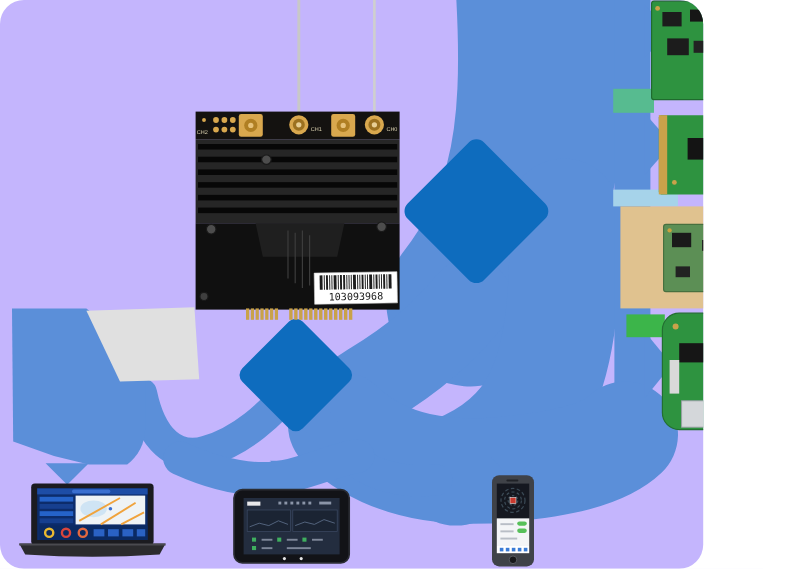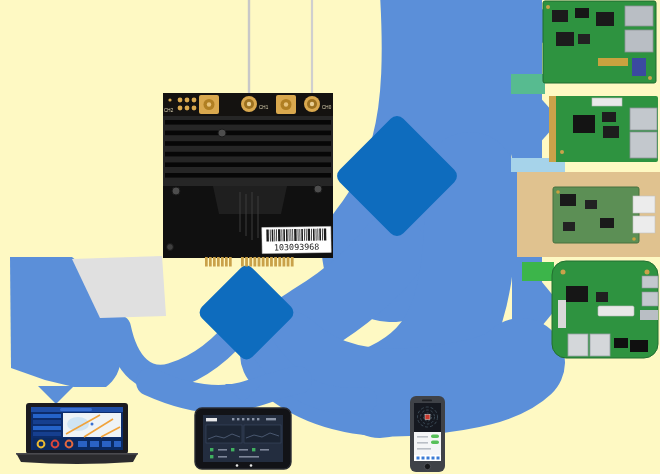--- a/index.html
+++ b/index.html
@@ -1,17 +1,17 @@
 <!DOCTYPE html>
 <html><head>
 <meta charset="utf-8">
 <style>
   html,body{margin:0;padding:0;background:#ffffff;}
-  #stage{position:relative;width:660px;height:474px;overflow:hidden;background:#fef9c3;
-         font-family:"Liberation Sans", sans-serif;}
+  #stage{position:relative;width:586px;height:474px;overflow:hidden;background:#c4b5fd;
+         font-family:"Liberation Sans", sans-serif;border-radius:20px;}
   svg{position:absolute;left:0;top:0;}
   text{font-family:"Liberation Sans", sans-serif;}
   .mono{font-family:"DejaVu Sans Mono", monospace;}
 </style>
 </head>
 <body>
 
 <div id="stage">
 <svg width="660" height="474" viewBox="0 0 660 474">
 

